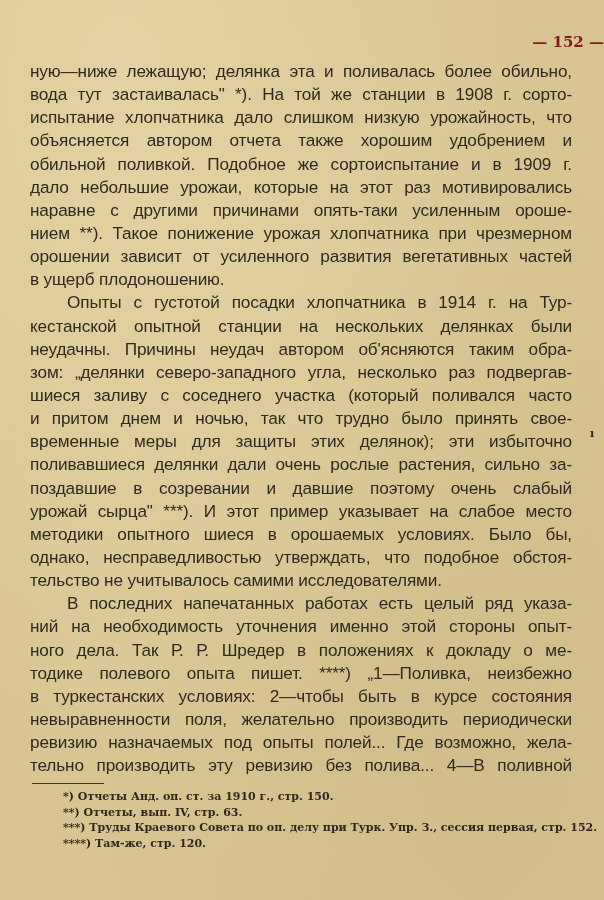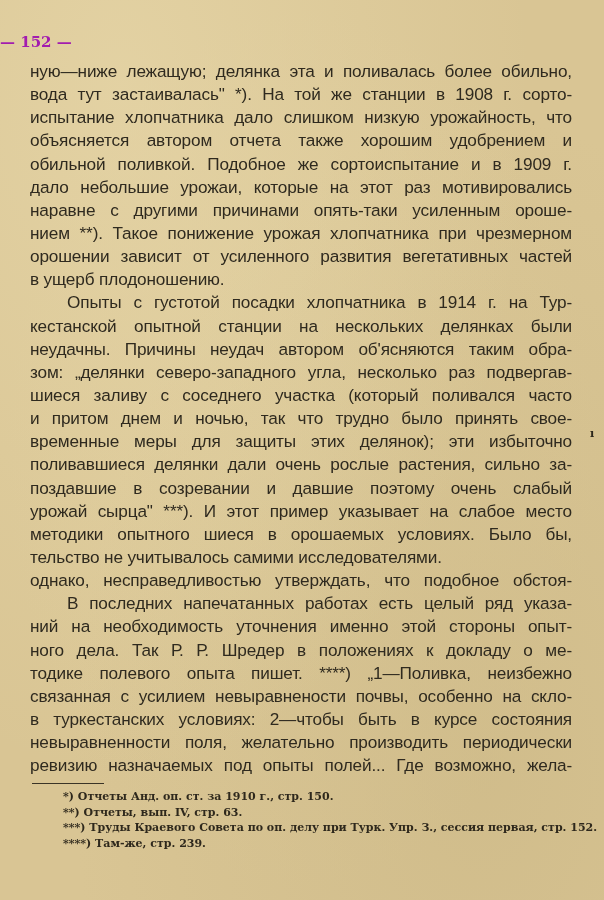--- a/index.html
+++ b/index.html
@@ -9,23 +9,23 @@
     background-image:
       radial-gradient(ellipse at 20% 10%, rgba(235,220,175,0.55), rgba(0,0,0,0) 60%),
       radial-gradient(ellipse at 80% 85%, rgba(200,180,130,0.5), rgba(0,0,0,0) 60%),
       radial-gradient(ellipse at 50% 50%, rgba(225,208,160,0.4), rgba(0,0,0,0) 70%);
     font-family: "Liberation Serif", "DejaVu Serif", serif;
     color: #2f2a1f;
     position: relative;
   }
   .page-number {
     position: absolute; top: 33px; left: 0; width: 604px;
-    text-align: left; font-size: 15px; font-weight: bold;
+    text-align: right; font-size: 15px; font-weight: bold;
     font-family: "DejaVu Serif", serif;
-    color: #a21caf;
+    color: #7f1d1d;
   }
   .body-text {
     position: absolute; top: 60px; left: 30px; width: 542px;
     font-size: 17.2px; line-height: 23.15px;
     font-family: Liberation Sans, sans-serif;
     font-stretch: condensed;
     letter-spacing: -0.15px;
   }
   .line {
     display: block; white-space: nowrap;
@@ -71,34 +71,34 @@
     <span class="line">кестанской опытной станции на нескольких делянках были</span>
     <span class="line">неудачны. Причины неудач автором об'ясняются таким обра-</span>
     <span class="line">зом: „делянки северо-западного угла, несколько раз подвергав-</span>
     <span class="line">шиеся заливу с соседнего участка (который поливался часто</span>
     <span class="line">и притом днем и ночью, так что трудно было принять свое-</span>
     <span class="line">временные меры для защиты этих делянок); эти избыточно</span>
     <span class="line">поливавшиеся делянки дали очень рослые растения, сильно за-</span>
     <span class="line">поздавшие в созревании и давшие поэтому очень слабый</span>
     <span class="line">урожай сырца" ***). И этот пример указывает на слабое место</span>
     <span class="line">методики опытного шиеся в орошаемых условиях. Было бы,</span>
+    <span class="line">однако, несправедливостью утверждать, что подобное обстоя-</span>
     <span class="line last">тельство не учитывалось самими исследователями.</span>
-    <span class="line">однако, несправедливостью утверждать, что подобное обстоя-</span>
     <span class="line indent">В последних напечатанных работах есть целый ряд указа-</span>
     <span class="line">ний на необходимость уточнения именно этой стороны опыт-</span>
     <span class="line">ного дела. Так Р. Р. Шредер в положениях к докладу о ме-</span>
     <span class="line">тодике полевого опыта пишет. ****) „1—Поливка, неизбежно</span>
-    <span class="line">связанная с усилием невыравнености почвы, особенно на скло-</span>
     <span class="line">в туркестанских условиях: 2—чтобы быть в курсе состояния</span>
     <span class="line">невыравненности поля, желательно производить периодически</span>
     <span class="line">ревизию назначаемых под опыты полей... Где возможно, жела-</span>
+    <span class="line">тельно производить эту ревизию без полива... 4—В поливной</span>
   </div>
 
 <div class="divider"></div>
 
 <div class="footnotes" id="footnotes">
     <span class="footnote"><span class="mark">*)</span> <span>Отчеты Анд. оп. ст. за 1910 г., стр. 150.</span></span>
     <span class="footnote"><span class="mark">**)</span> <span>Отчеты, вып. IV, стр. 63.</span></span>
     <span class="footnote"><span class="mark">***)</span> <span>Труды Краевого Совета по оп. делу при Турк. Упр. З., сессия первая, стр. 152.</span></span>
-    <span class="footnote"><span class="mark">****)</span> <span>Там-же, стр. 239.</span></span>
+    <span class="footnote"><span class="mark">****)</span> <span>Там-же, стр. 120.</span></span>
   </div>
 
 <span class="edge-mark" style="top:427px; left:590px;">ı</span>
 
 </body></html>

